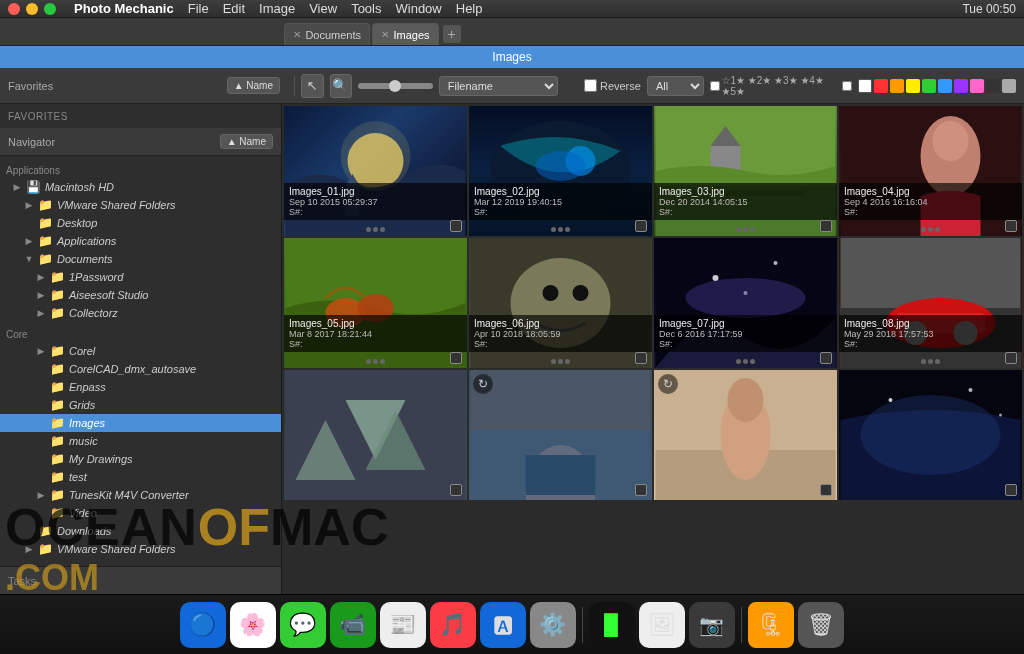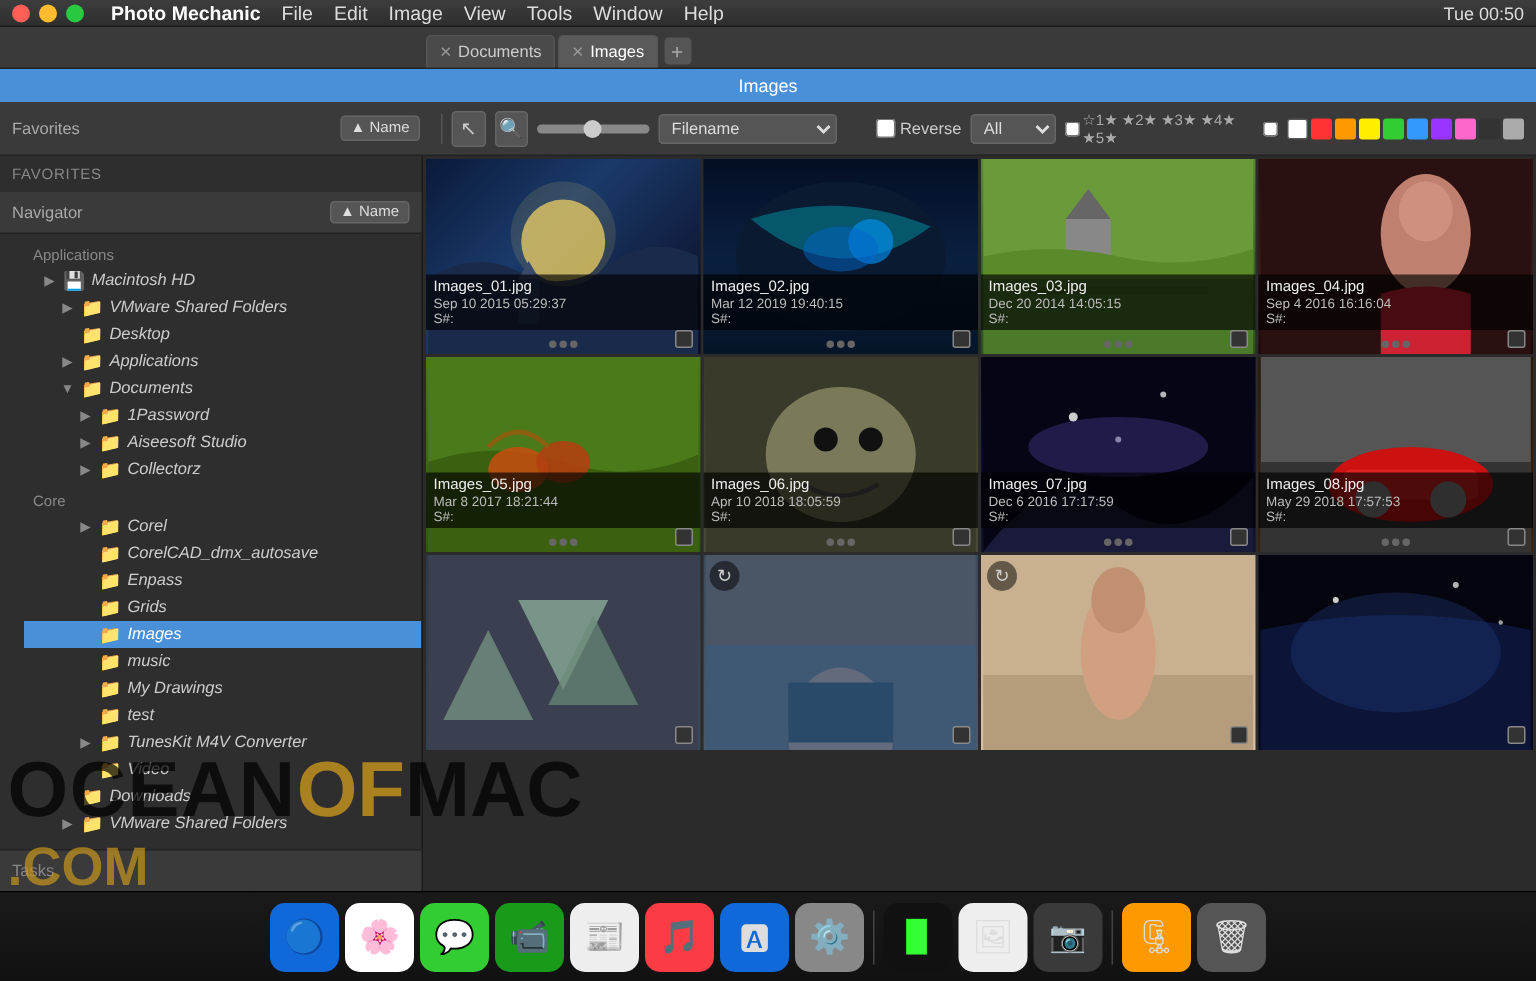--- a/index.html
+++ b/index.html
@@ -250,21 +250,20 @@
       border-radius: 3px;
       color: #ddd;
       font-size: 10px;
       padding: 1px 6px;
       cursor: pointer;
     }
     .sidebar-tree {
       flex: 1;
       overflow-y: auto;
       padding: 2px 0;
-      margin-left: 16px;
     }
     .sidebar-tree::-webkit-scrollbar { width: 6px; }
     .sidebar-tree::-webkit-scrollbar-track { background: #2e2e2e; }
     .sidebar-tree::-webkit-scrollbar-thumb { background: #555; border-radius: 3px; }
     .tree-item {
       display: flex;
       align-items: center;
       height: 18px;
       padding-left: 8px;
       cursor: pointer;

